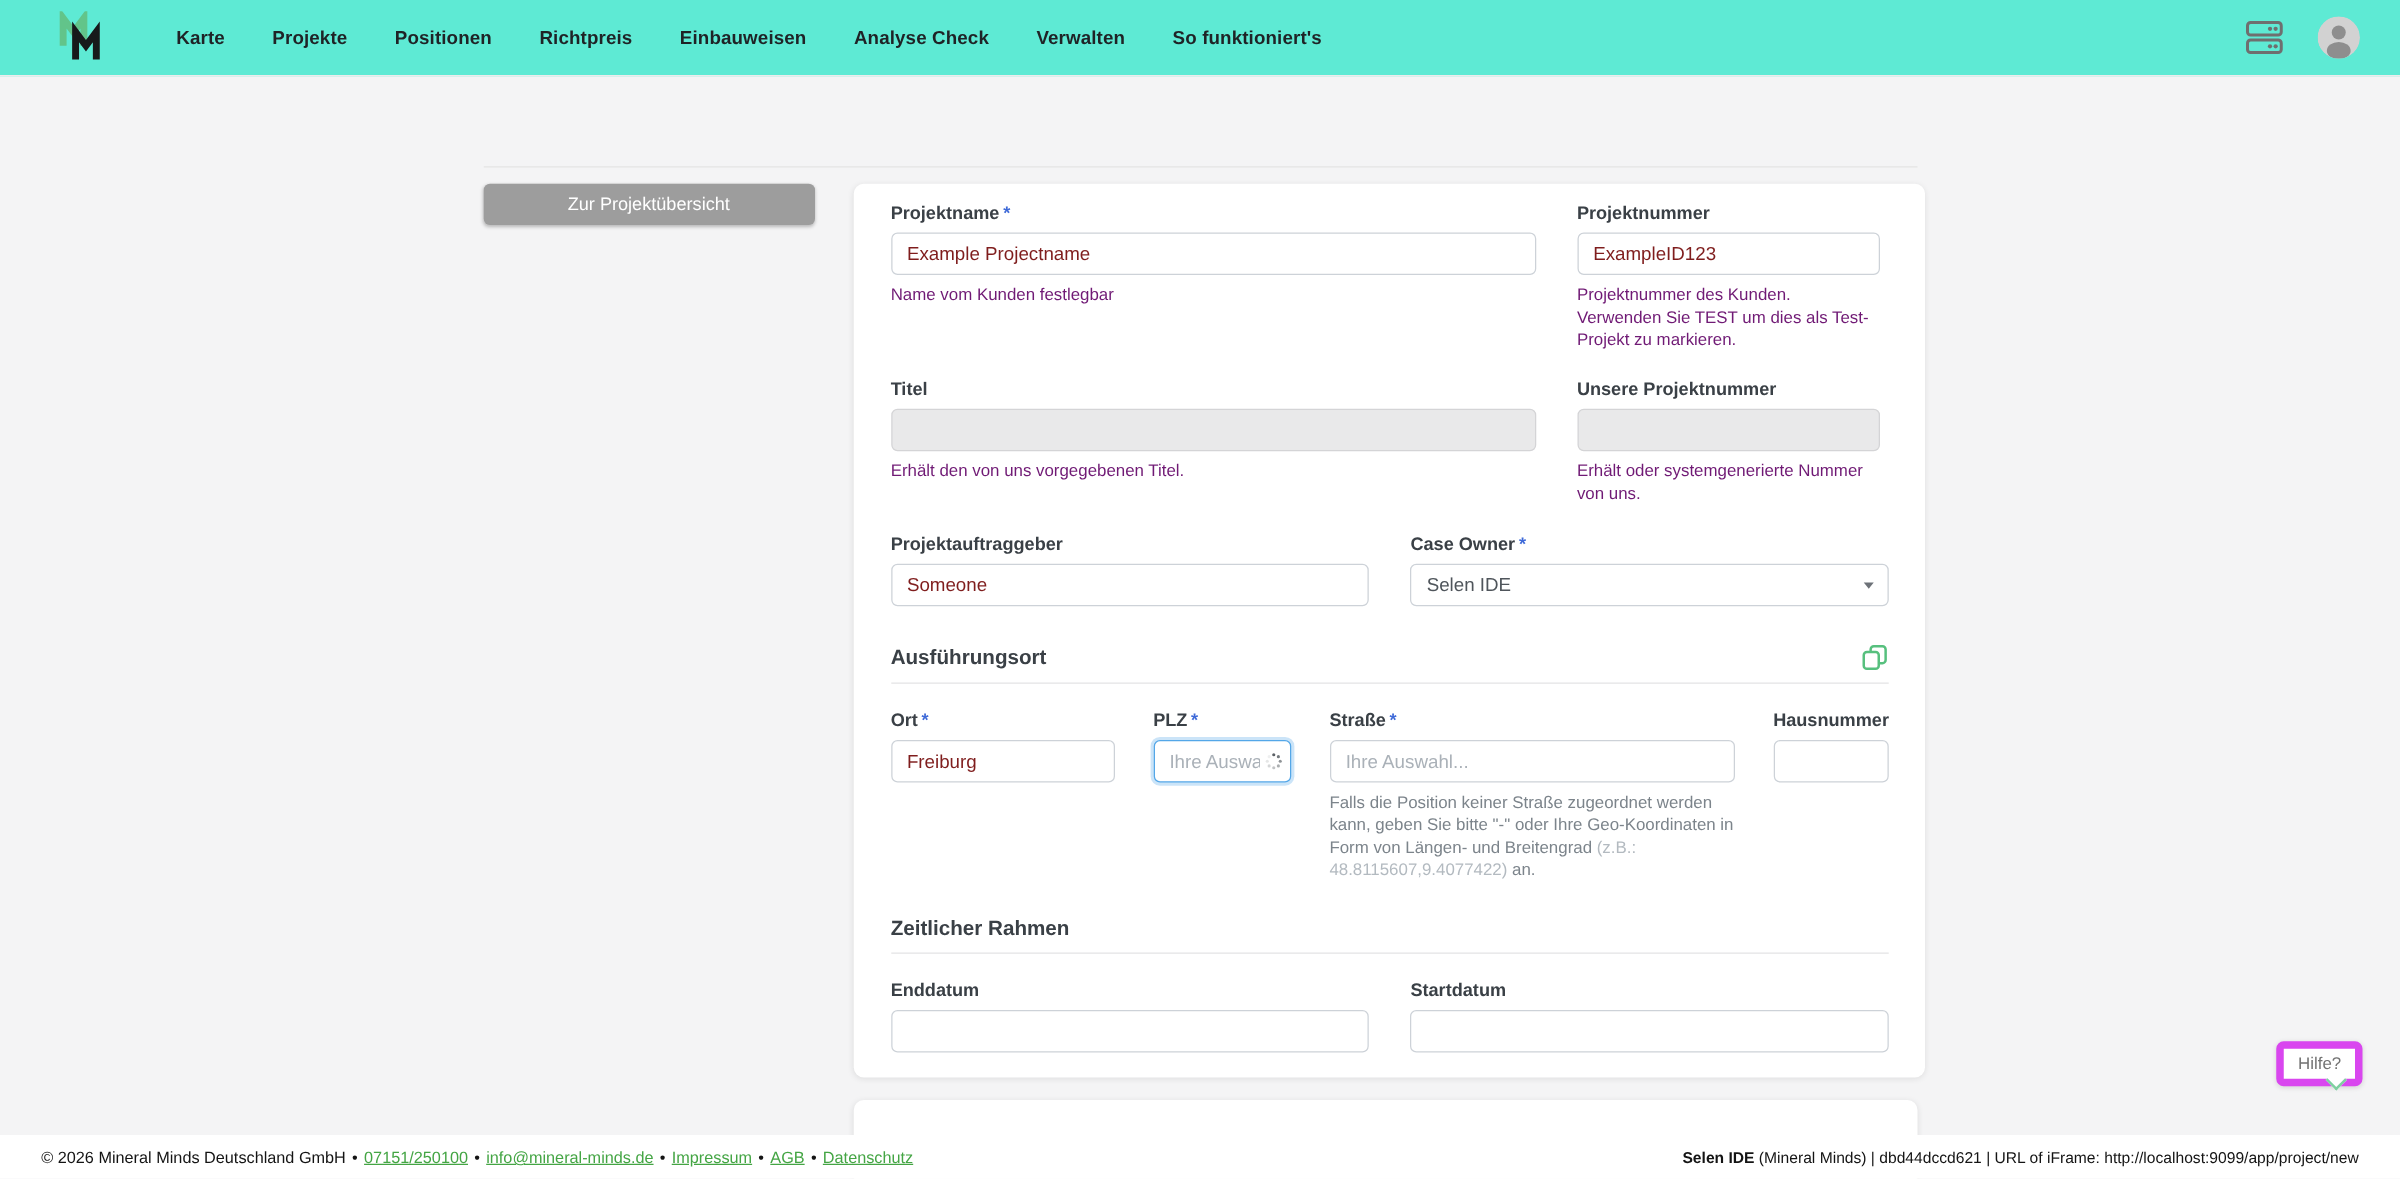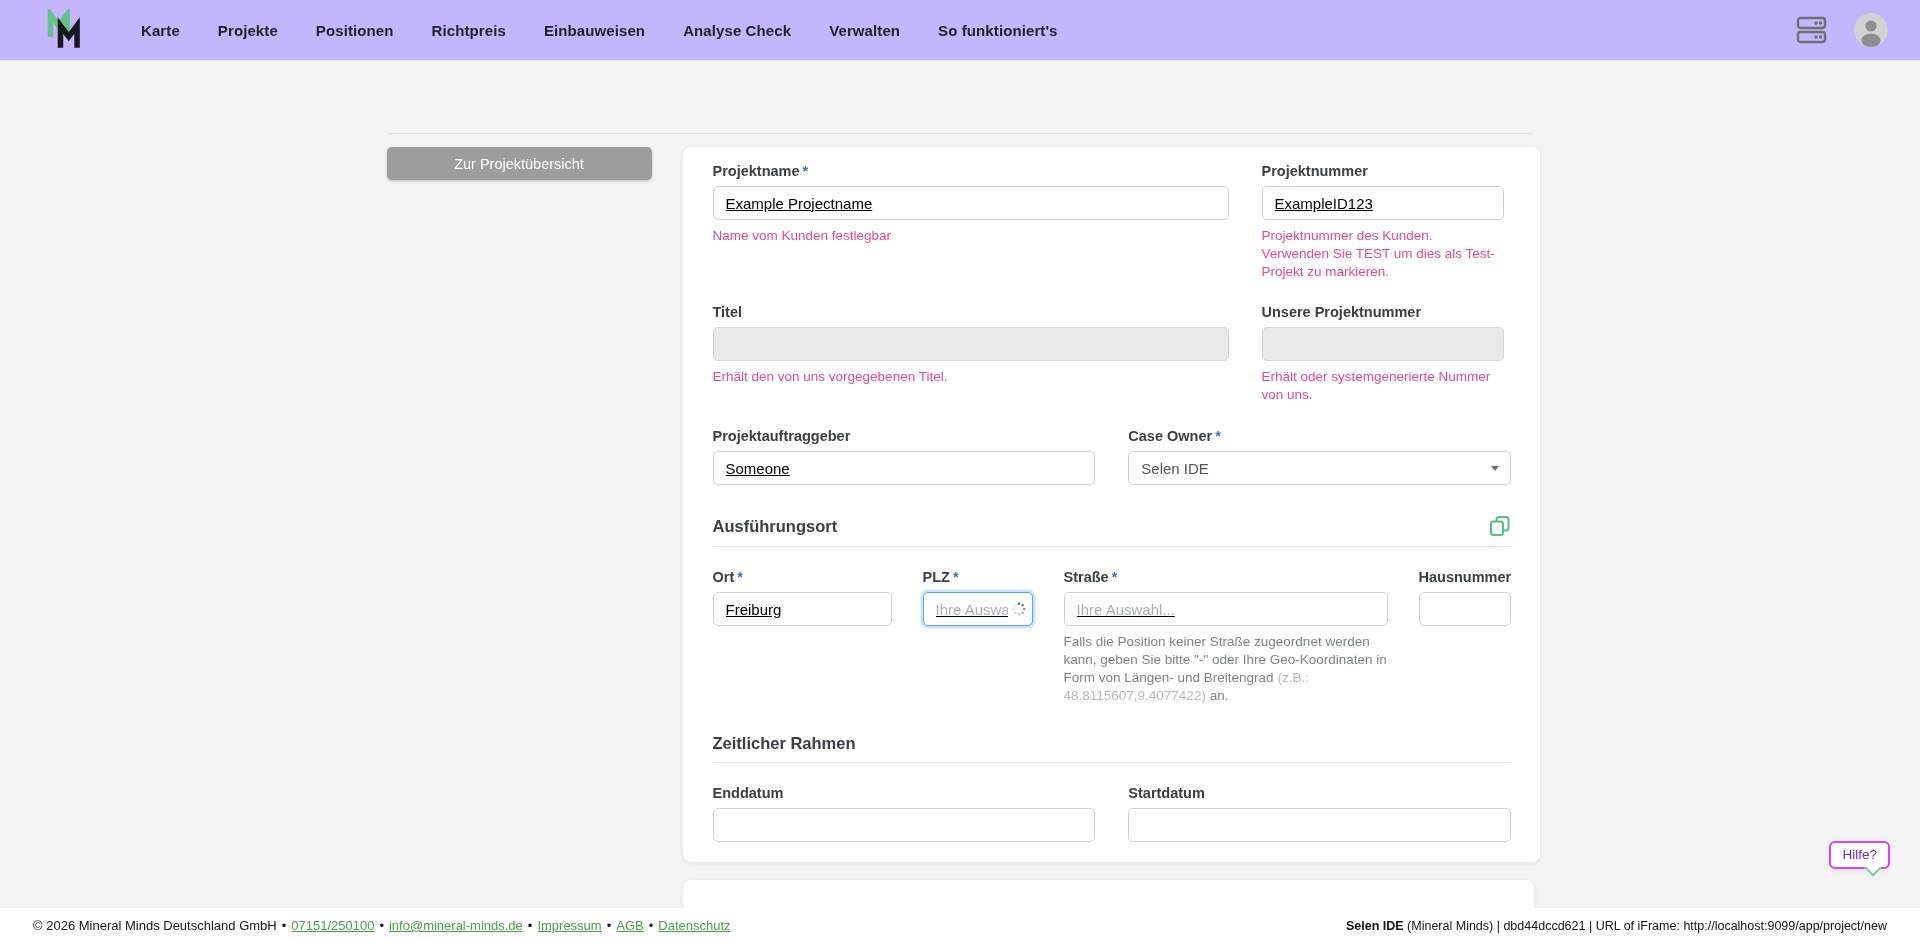--- a/index.html
+++ b/index.html
@@ -6,21 +6,21 @@
   html,body { margin:0; padding:0; }
   body {
     width:1920px; height:943px; overflow:hidden; position:relative;
     background:#f4f4f5;
     font-family:"Liberation Sans", sans-serif;
     color:#3e444a;
   }
 
   
   .topnav {
-    height:61px; background:#c4b5fd; border-bottom:1px solid #ececec;
+    height:61px; background:#5eead4; border-bottom:1px solid #ececec;
     display:flex; align-items:center; position:relative; z-index:5;
   }
   .logo { margin-left:45px; display:flex; align-items:center; cursor:pointer; }
   .nav-links { display:flex; gap:38px; margin-left:54px; }
   .nav-links a {
     font-size:15px; font-weight:600; color:#1f2326; text-decoration:none; letter-spacing:.1px;
   }
   .nav-right { margin-left:auto; margin-right:32px; display:flex; align-items:center; gap:26px; }
   .avatar-btn { width:34px; height:34px; border-radius:50%; overflow:hidden; cursor:pointer; }
 
@@ -46,28 +46,27 @@
 
   
   .frow { display:grid; column-gap:33px; margin-bottom:24px; align-items:start; }
   .cols-a { grid-template-columns:516px 242px; }
   .cols-b { grid-template-columns:1fr 1fr; }
   .cols-c { grid-template-columns:179px 110px 324px 1fr; column-gap:31px; }
   label.flabel { display:block; font-size:14.5px; font-weight:700; color:#3a4046; margin-bottom:7px; }
   .req { color:#3f6ad8; margin-left:3px; }
   .tinput {
     width:100%; height:34px; border:1px solid #cdd2d8; border-radius:5px; background:#fff;
-    padding:0 12px; font-family:"Liberation Sans",sans-serif; font-size:15px; color:#000000;
+    padding:0 12px; font-family:"Liberation Sans",sans-serif; font-size:15px; color:#7f1d1d;
     outline:none;
-    text-decoration:underline;
   }
   .tinput::placeholder { color:#aab1b8; }
   .tinput:disabled { background:#e9e9ea; border-color:#d4d4d6; }
   .helper { font-size:13.5px; color:#7c848b; line-height:1.32; margin-top:7px; }
-  .helper.light { color:#ec4899; }
+  .helper.light { color:#701a75; }
   .helper .ex { color:#b3bac0; }
 
   .selectbox {
     position:relative; height:34px; border:1px solid #cdd2d8; border-radius:5px; background:#fff;
     display:flex; align-items:center; padding:0 28px 0 12px; font-size:15px; color:#4f555b; cursor:pointer;
   }
   .caret {
     position:absolute; right:11px; top:14px; width:0; height:0;
     border-left:4.5px solid transparent; border-right:4.5px solid transparent; border-top:5px solid #6d7278;
   }
@@ -79,22 +78,22 @@
   .spinner { position:absolute; right:7px; top:10px; }
 
   .section-head { display:flex; align-items:center; justify-content:space-between; margin-top:30px; }
   .section-title { margin:0; font-size:16.5px; font-weight:700; color:#3a4046; }
   .copy-btn { background:none; border:none; padding:0; cursor:pointer; line-height:0; }
   .section-rule { border:none; border-top:1px solid #e4e4e5; margin:9px 0 22px; }
 
   
   .help-bubble {
     position:absolute; right:30px; bottom:74px; z-index:20;
-    background:#fff; border:2px solid #d946ef; border-radius:6px;
-    padding:4px 11px 5px; font-size:13.5px; color:#6d28d9; cursor:pointer;
+    background:#fff; border:6px solid #d946ef; border-radius:6px;
+    padding:4px 11px 5px; font-size:13.5px; color:#737373; cursor:pointer;
     box-shadow:0 1px 4px rgba(0,0,0,.12);
   }
   .help-bubble::after {
     content:""; position:absolute; right:9px; bottom:-7px; width:10px; height:10px;
     background:#fff; border-right:2px solid #7ed0a0; border-bottom:2px solid #7ed0a0;
     transform:rotate(45deg);
   }
 
   
   .footer {

